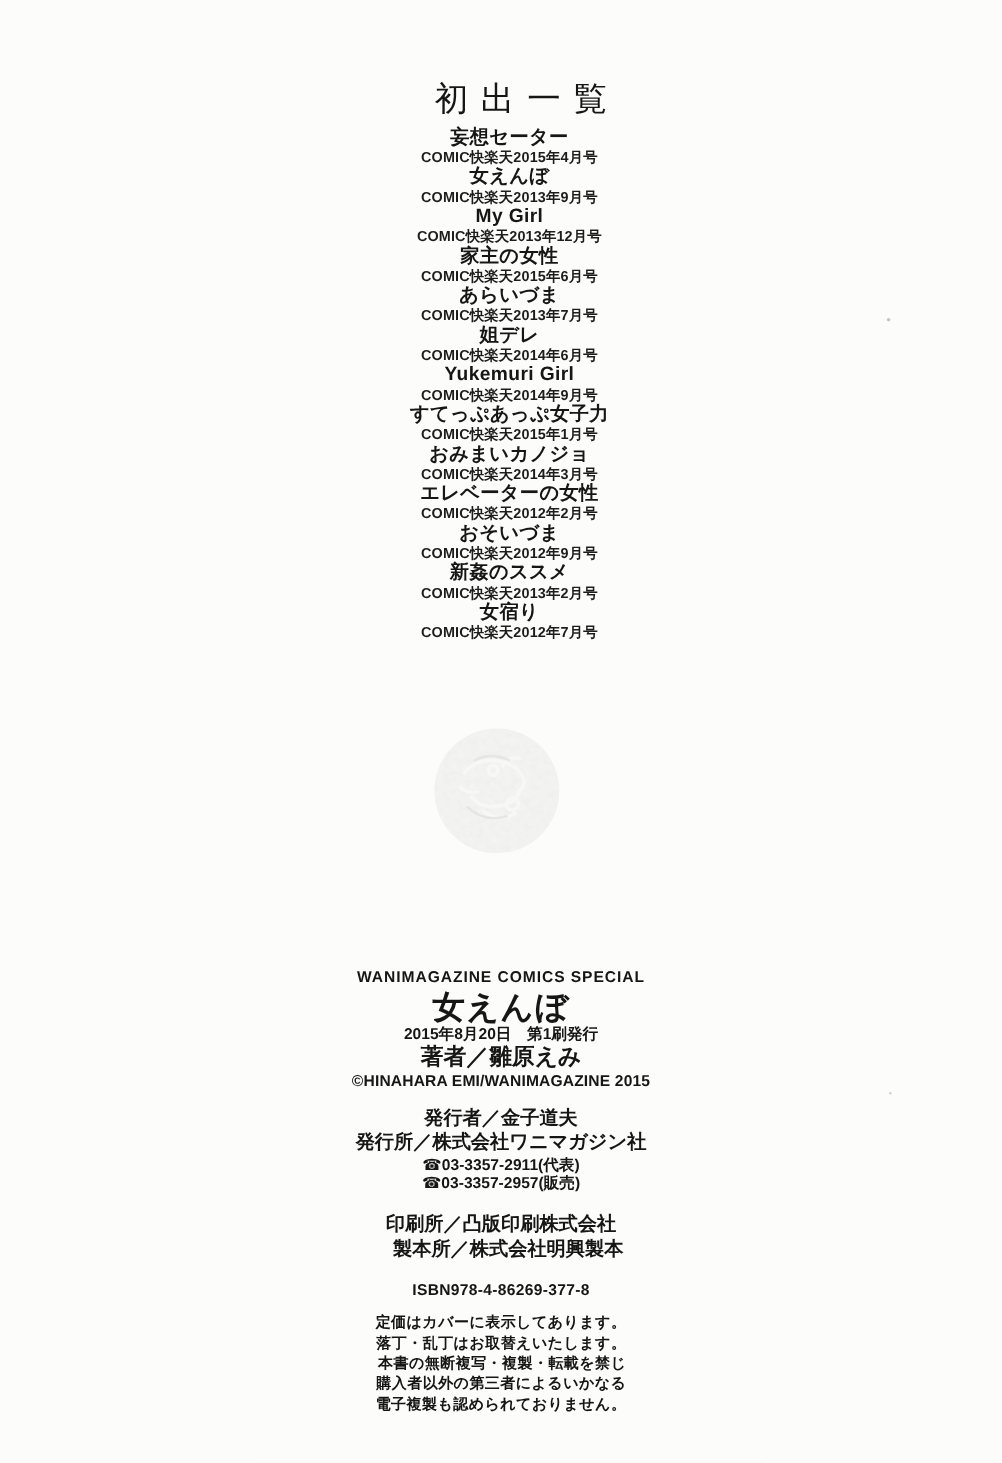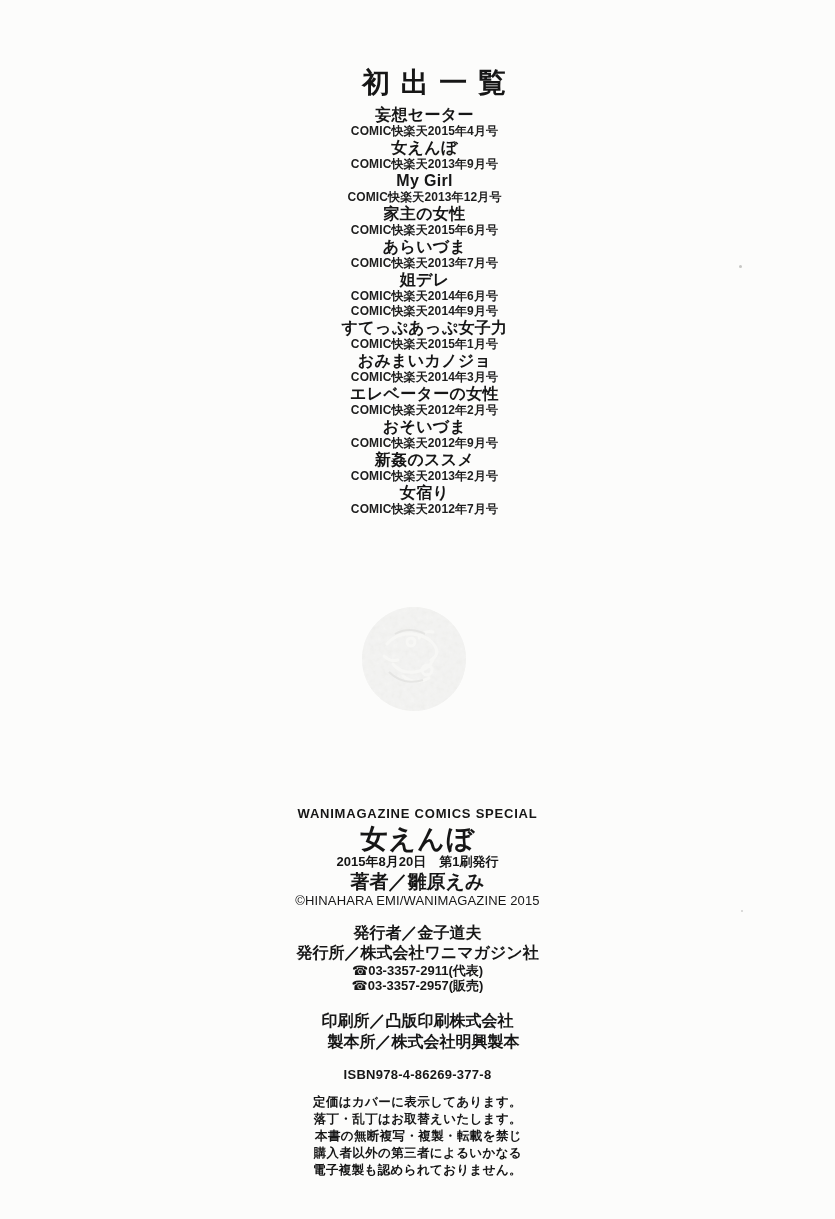--- a/index.html
+++ b/index.html
@@ -12,21 +12,21 @@
   }
   .page{
     position:absolute;inset:0;
     background:#fcfcfb;
     color:#161616;
   }
   
   .heading{
     position:absolute;top:64px;left:0;right:0;
     text-align:center;
-    font-size:28px;font-weight:700;
+    font-size:28px;font-weight:400;
     letter-spacing:0.38em;text-indent:0.38em;
     margin:0;
     padding-left:33px;
   }
   .chapters{
     position:absolute;top:106px;left:14px;right:0;
     text-align:center;
   }
   .entry{margin-bottom:1px;}
   .entry-title{
@@ -45,21 +45,21 @@
   }
   
   .colophon{
     position:absolute;top:806px;left:0;right:0;
     text-align:center;
   }
   .series-line{font-size:13px;font-weight:700;line-height:16px;letter-spacing:0.06em;margin-bottom:2px;}
   .book-title{font-size:27px;font-weight:700;line-height:30px;letter-spacing:0.04em;margin:0;}
   .print-info{font-size:13px;font-weight:700;line-height:16px;margin-bottom:1px;}
   .author-line{font-size:19px;font-weight:700;line-height:22px;}
-  .copyright-line{font-size:13px;font-weight:400;line-height:16px;letter-spacing:0.01em;margin-bottom:14px;}
+  .copyright-line{font-size:13px;font-weight:700;line-height:16px;letter-spacing:0.01em;margin-bottom:14px;}
   .pub-person{font-size:16px;font-weight:700;line-height:20px;}
   .pub-company{font-size:16px;font-weight:700;line-height:20px;}
   .pub-address{font-size:13px;font-weight:700;line-height:16px;}
   .phone-line{font-size:13px;font-weight:700;line-height:15px;}
   .phone-gap{margin-bottom:17px;}
   .printer-line{font-size:16px;font-weight:700;line-height:21px;}
   .binder-line{font-size:16px;font-weight:700;line-height:21px;margin-bottom:15px;padding-left:12px;}
   .isbn-line{font-size:13px;font-weight:700;line-height:16px;letter-spacing:0.02em;margin-bottom:11px;}
   .notice{display:inline-block;text-align:right;}
   .notice-line{font-size:12.5px;font-weight:700;line-height:17px;letter-spacing:0.03em;}
@@ -94,20 +94,21 @@
       </div>
       <div class="entry">
         <div class="entry-title">あらいづま</div>
         <div class="entry-source">COMIC快楽天2013年7月号</div>
       </div>
       <div class="entry">
         <div class="entry-title">姐デレ</div>
         <div class="entry-source">COMIC快楽天2014年6月号</div>
       </div>
       <div class="entry">
+        <div class="entry-title">Yukemuri Girl</div>
         <div class="entry-source">COMIC快楽天2014年9月号</div>
       </div>
       <div class="entry">
         <div class="entry-title">すてっぷあっぷ女子力</div>
         <div class="entry-source">COMIC快楽天2015年1月号</div>
       </div>
       <div class="entry">
         <div class="entry-title">おみまいカノジョ</div>
         <div class="entry-source">COMIC快楽天2014年3月号</div>
       </div>

